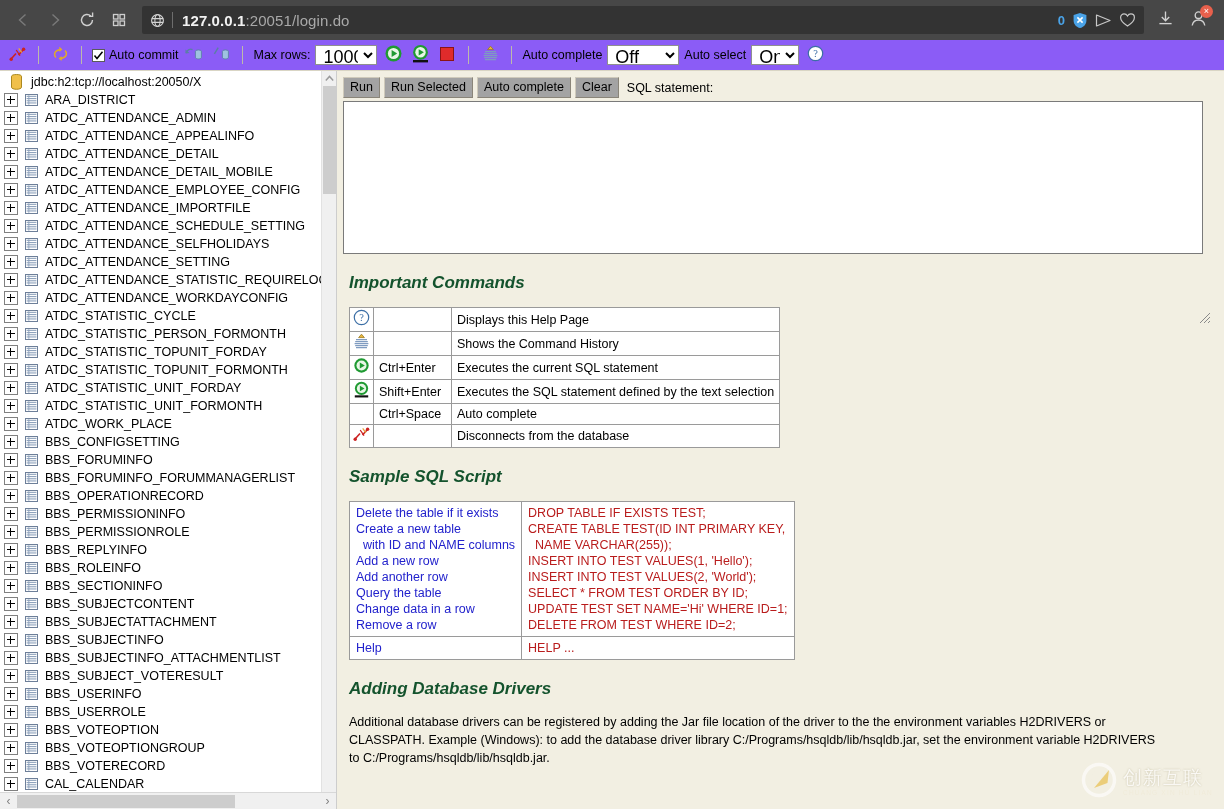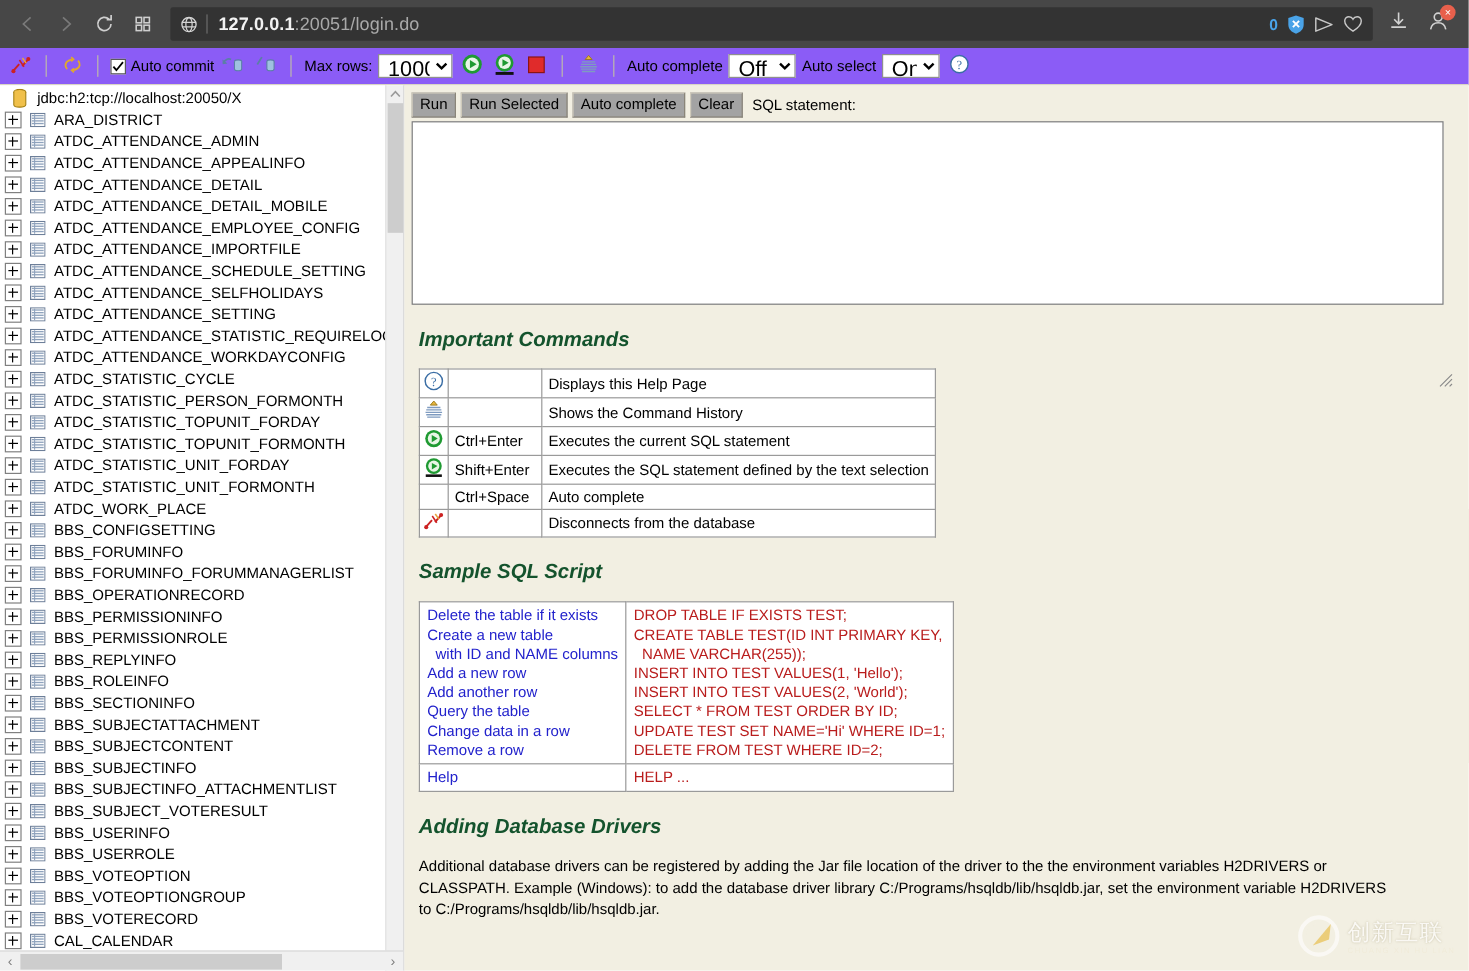--- a/index.html
+++ b/index.html
@@ -92,21 +92,21 @@
   .ck svg { display:block; }
   select.tb-select {
     font-family:"Liberation Sans", sans-serif;
     font-size:18px;
     height:20px;
     border:1px solid #8f8f8f;
     background:#fff;
     padding:0 2px 0 3px;
   }
   #maxrows-select { width:62px; }
-  #ac-select { width:56px; }
+  #ac-select { width:72px; }
   #as-select { width:48px; }
 
   
   #body-wrap { display:flex; height: calc(809px - 40px - 31px); }
 
   
   #tree-pane {
     width: 337px;
     background:#fff;
     position:relative;
@@ -833,33 +833,33 @@
           <div class="tree-row">
             <span class="expander"></span>
             <span class="tbl-icon"><svg width="13" height="12" viewBox="0 0 13 12">
                 <rect x=".5" y=".5" width="12" height="11" fill="#fdfdfd" stroke="#6d7f99"></rect>
                 <rect x="1.6" y="1.8" width="9.8" height="1.1" fill="#8fa3bd"></rect>
                 <rect x="1.6" y="4" width="9.8" height="1.1" fill="#8fa3bd"></rect>
                 <rect x="1.6" y="6.2" width="9.8" height="1.1" fill="#8fa3bd"></rect>
                 <rect x="1.6" y="8.4" width="9.8" height="1.1" fill="#8fa3bd"></rect>
                 <rect x="3.4" y="1.2" width=".9" height="9.6" fill="#8fa3bd"></rect>
               </svg></span>
+            <span class="tree-label">BBS_SUBJECTCONTENT</span>
+          </div>
+          <div class="tree-row">
+            <span class="expander"></span>
+            <span class="tbl-icon"><svg width="13" height="12" viewBox="0 0 13 12">
+                <rect x=".5" y=".5" width="12" height="11" fill="#fdfdfd" stroke="#6d7f99"></rect>
+                <rect x="1.6" y="1.8" width="9.8" height="1.1" fill="#8fa3bd"></rect>
+                <rect x="1.6" y="4" width="9.8" height="1.1" fill="#8fa3bd"></rect>
+                <rect x="1.6" y="6.2" width="9.8" height="1.1" fill="#8fa3bd"></rect>
+                <rect x="1.6" y="8.4" width="9.8" height="1.1" fill="#8fa3bd"></rect>
+                <rect x="3.4" y="1.2" width=".9" height="9.6" fill="#8fa3bd"></rect>
+              </svg></span>
             <span class="tree-label">BBS_SUBJECTATTACHMENT</span>
-          </div>
-          <div class="tree-row">
-            <span class="expander"></span>
-            <span class="tbl-icon"><svg width="13" height="12" viewBox="0 0 13 12">
-                <rect x=".5" y=".5" width="12" height="11" fill="#fdfdfd" stroke="#6d7f99"></rect>
-                <rect x="1.6" y="1.8" width="9.8" height="1.1" fill="#8fa3bd"></rect>
-                <rect x="1.6" y="4" width="9.8" height="1.1" fill="#8fa3bd"></rect>
-                <rect x="1.6" y="6.2" width="9.8" height="1.1" fill="#8fa3bd"></rect>
-                <rect x="1.6" y="8.4" width="9.8" height="1.1" fill="#8fa3bd"></rect>
-                <rect x="3.4" y="1.2" width=".9" height="9.6" fill="#8fa3bd"></rect>
-              </svg></span>
-            <span class="tree-label">BBS_SUBJECTCONTENT</span>
           </div>
           <div class="tree-row">
             <span class="expander"></span>
             <span class="tbl-icon"><svg width="13" height="12" viewBox="0 0 13 12">
                 <rect x=".5" y=".5" width="12" height="11" fill="#fdfdfd" stroke="#6d7f99"></rect>
                 <rect x="1.6" y="1.8" width="9.8" height="1.1" fill="#8fa3bd"></rect>
                 <rect x="1.6" y="4" width="9.8" height="1.1" fill="#8fa3bd"></rect>
                 <rect x="1.6" y="6.2" width="9.8" height="1.1" fill="#8fa3bd"></rect>
                 <rect x="1.6" y="8.4" width="9.8" height="1.1" fill="#8fa3bd"></rect>
                 <rect x="3.4" y="1.2" width=".9" height="9.6" fill="#8fa3bd"></rect>

